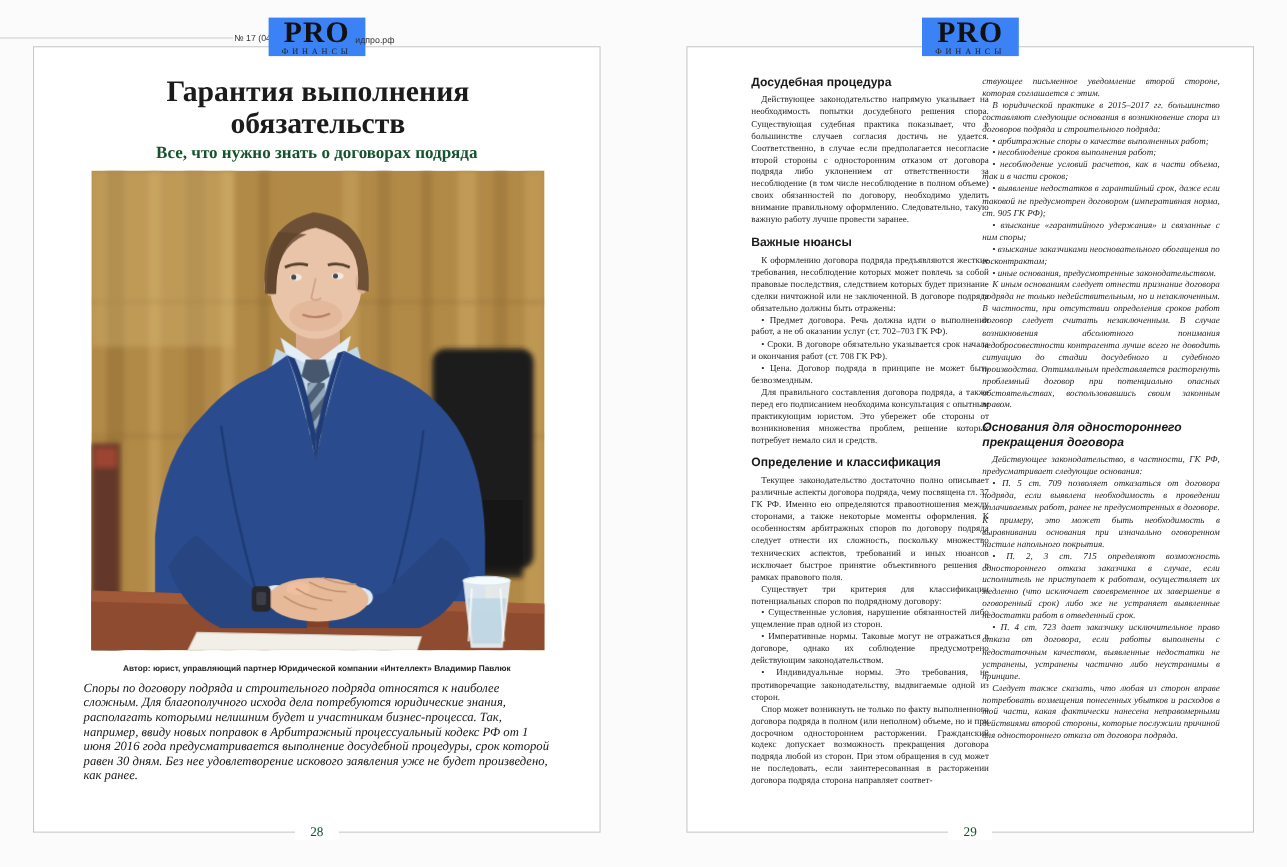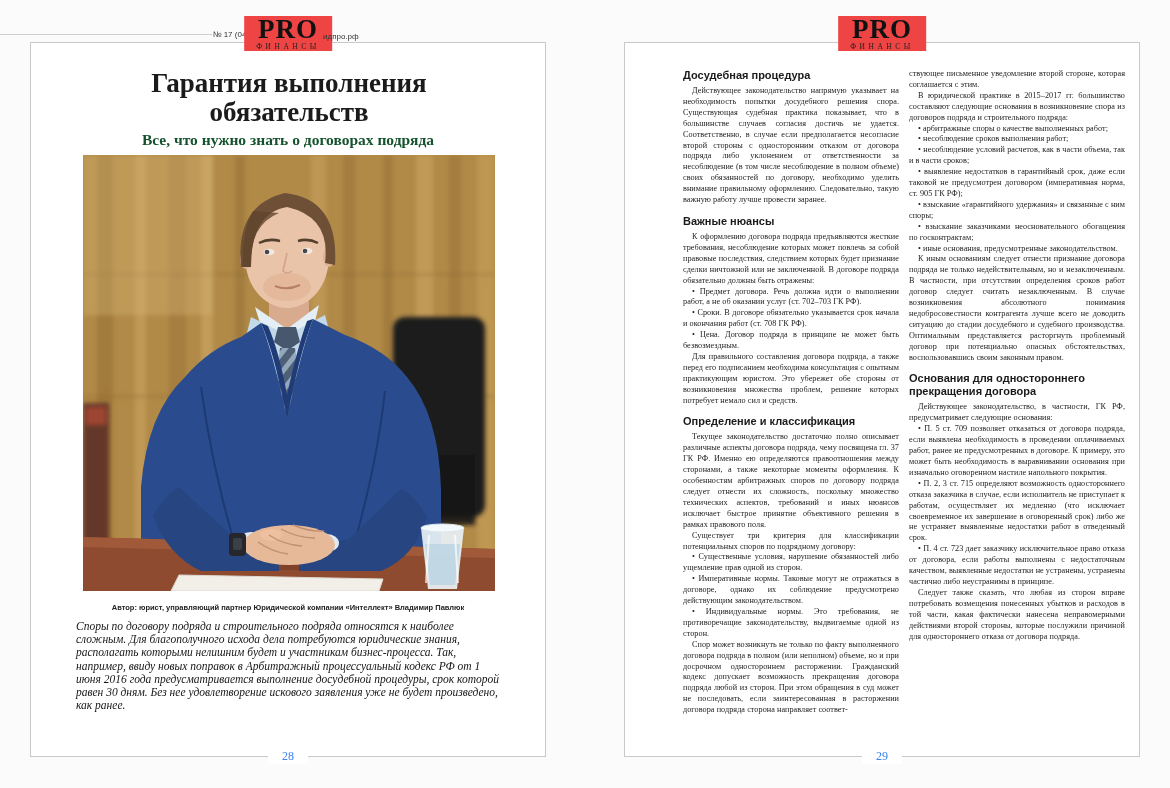--- a/index.html
+++ b/index.html
@@ -8,48 +8,48 @@
 
   .page { position:absolute; top:42px; width:516px; height:715px; background:#fff; border:1px solid #c9c9c9; }
   .page-left  { left:30px; }
   .page-right { left:624px; }
 
   
   .header-rule { position:absolute; left:0; top:34px; width:212px; height:1px; background:#cfcfcf; }
 
   
   .logo { position:absolute; top:-27px; left:50%; transform:translateX(-50%);
-          background:#ef4444; padding:0 12px; text-align:center; z-index:3; }
+          background:#3b82f6; padding:0 12px; text-align:center; z-index:3; }
   .logo-pro { font-family:"Liberation Serif", serif; font-weight:bold; font-size:27px; line-height:26px; letter-spacing:1px; color:#111; }
   .logo-fin { font-family:Liberation Serif, serif; font-size:7.5px; letter-spacing:3.5px; color:#222; margin-top:0; }
 
   .issue-no { position:absolute; top:-13px; left:148px; width:70px; text-align:right;
               font-family:"Liberation Sans", sans-serif; font-size:8px; color:#333; z-index:3; }
   .site-url { position:absolute; top:-11px; left:292px; font-family:"Liberation Sans", sans-serif;
               font-size:8px; color:#333; z-index:3; }
 
   .pagenum { position:absolute; bottom:-8px; left:50%; transform:translateX(-50%);
-             background:#fff; padding:0 14px; font-size:12px; color:#3b82f6; z-index:3; }
+             background:#fff; padding:0 14px; font-size:12px; color:#14532d; z-index:3; }
 
   
   .article-title { position:absolute; top:26px; left:98px; width:320px; text-align:center;
                    font-size:27px; line-height:29px; color:#1b1b1b; }
   .article-subtitle { position:absolute; top:88px; left:0; width:100%; text-align:center;
                       font-weight:bold; font-size:15.5px; color:#14532d; }
   .photo-box { position:absolute; top:112px; left:52px; width:412px; height:436px; overflow:hidden; }
   .photo-box svg { display:block; }
   .photo-caption { position:absolute; top:560px; left:0; width:100%; text-align:center;
                    font-family:"Liberation Sans", sans-serif; font-weight:bold; font-size:7.5px; color:#222; }
   .intro { position:absolute; top:577px; left:45px; width:426px; text-align:left;
            font-style:italic; font-size:11.5px; line-height:13.2px; color:#161616; }
 
   
   .col { position:absolute; top:26px; width:216px; }
   .col-1 { left:58px; }
-  .col-2 { left:284px; }
+  .col-2 { left:268px;font-style:italic; }
   .h { font-family:"Liberation Sans", sans-serif; font-weight:bold; font-size:11px; line-height:13px;
        color:#1a1a1a; margin:9px 0 4px 0; }
   .col .h:first-child { margin-top:0; }
   .p, .b { font-size:8.2px; line-height:10.9px; letter-spacing:0.05px; text-align:justify;
            text-indent:9px; color:#222; }
   .b::before { content:"• "; }
   .noind { text-indent:0; }
 </style>
 </head>
 <body>

